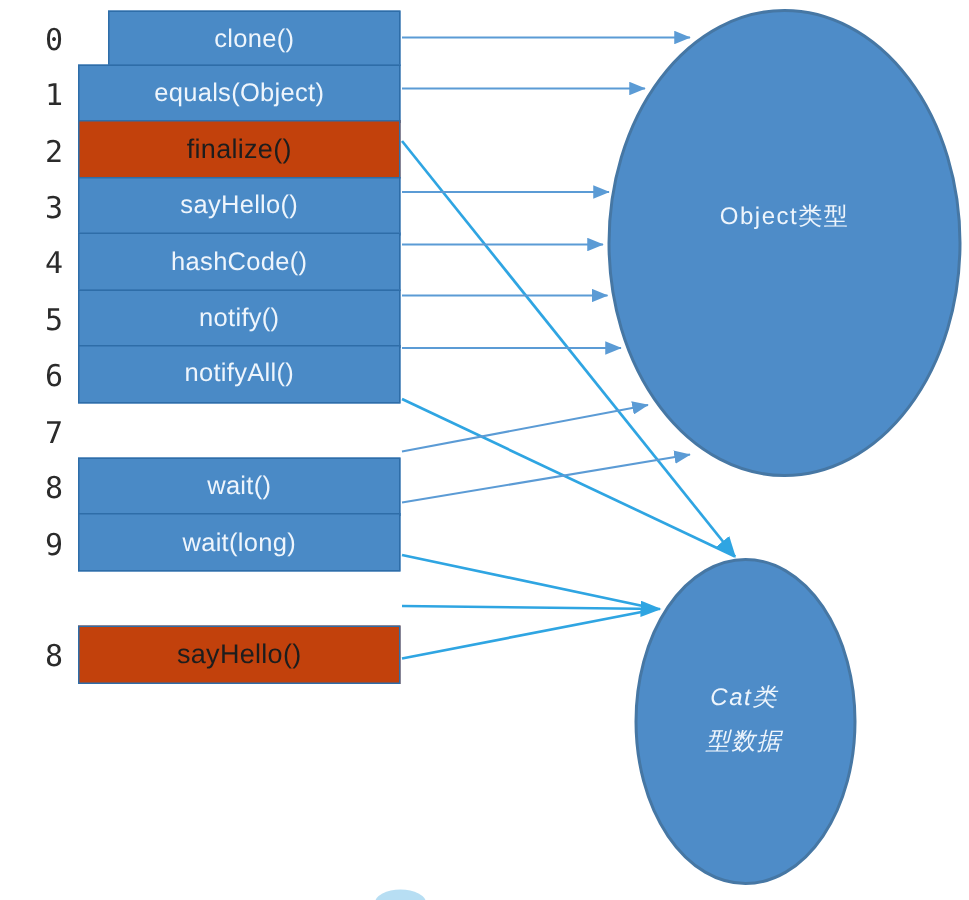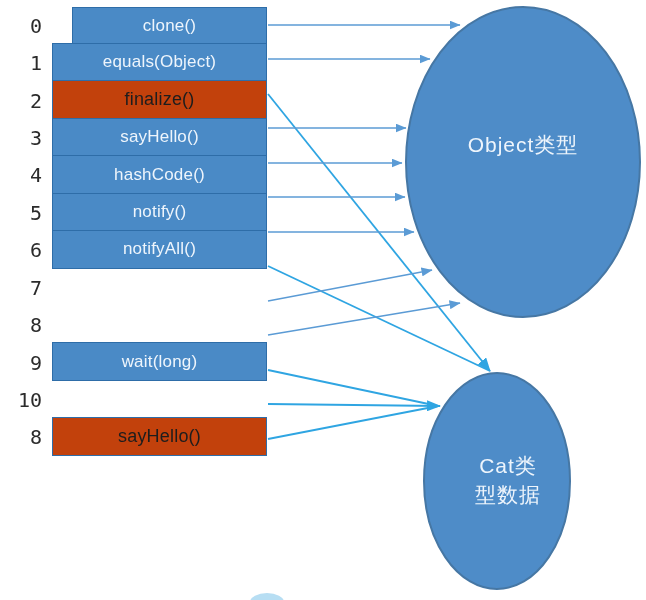--- a/index.html
+++ b/index.html
@@ -25,25 +25,25 @@
     border:1.5px solid var(--cell-border,#2e6da8);
     display:flex;align-items:center;justify-content:center;
     font-size:17px;letter-spacing:.2px;
   }
   .vrow:first-child .cell{margin-top:0;margin-left:20px;}
   .cell.inherited{background:var(--cell-blue,#4a8ac6);color:var(--text-on-blue,#eef5fc);}
   .cell.own{background:#c2410c;color:var(--text-dark,#1d1d1d);font-size:18px;}
   
   .node-label{
     position:absolute;text-align:center;color:#eef5fc;
-    font-size:21px;line-height:29px;letter-spacing:1px;pointer-events:none;
+    font-size:16px;line-height:29px;letter-spacing:1px;pointer-events:none;
   }
   .node-label span{display:block;}
   #object-label{left:408px;top:130px;width:230px;}
-  #cat-label{left:436px;top:451px;width:144px;}
+  #cat-label{left:424px;top:451px;width:144px;font-style:italic;}
   
   #bottom-blob{
     position:absolute;left:250px;top:593px;width:34px;height:18px;
     background:#b7def3;border-radius:50%;
   }
 </style>
 </head>
 <body>
 
 <div id="stage">
@@ -103,27 +103,27 @@
       </div>
       <div class="vrow">
         <div class="num">6</div>
         <div class="cell inherited">notifyAll()</div>
       </div>
       <div class="vrow">
         <div class="num">7</div>
       </div>
       <div class="vrow">
         <div class="num">8</div>
+        <div class="cell inherited">wait()</div>
       </div>
       <div class="vrow">
         <div class="num">9</div>
         <div class="cell inherited">wait(long)</div>
       </div>
       <div class="vrow">
-        <div class="num">10</div>
       </div>
       <div class="vrow">
         <div class="num">8</div>
         <div class="cell own">sayHello()</div>
       </div>
     </div>
 
   <div class="node-label" id="object-label">
     <span>Object类型</span>
   </div>

